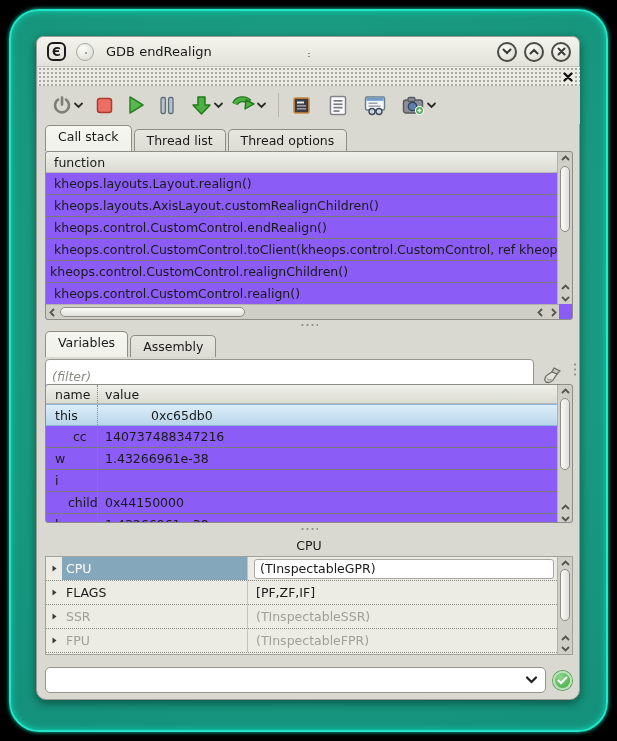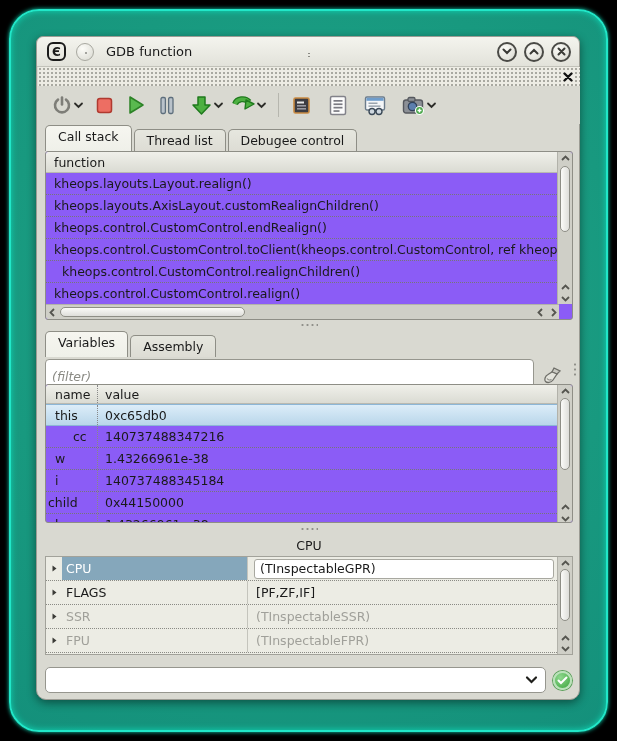--- a/index.html
+++ b/index.html
@@ -103,21 +103,21 @@
 <body>
 
 <div class="stage">
   <div class="frame"></div>
 
   <div class="window">
 
     <div class="titlebar">
       <div class="applogo">Є</div>
       <div class="dotbtn"></div>
-      <div class="titletext">GDB function</div>
+      <div class="titletext">GDB endRealign</div>
       <div class="tb-right">
         <div class="roundbtn">
           <span>
               <svg width="10" height="7">
                 <path d="M1.5 1.5 L5 5 L8.5 1.5" stroke="#3a3a36" stroke-width="2" fill="none" stroke-linecap="round"></path>
               </svg>
             </span>
         </div>
         <div class="roundbtn">
           <span>
@@ -260,31 +260,31 @@
             <svg width="11" height="10">
               <path d="M2 3.5 L5.5 7 L9 3.5" stroke="#2c2c28" stroke-width="1.8" fill="none" stroke-linecap="round"></path>
             </svg>
           </span>
       </div>
     </div>
 
     <div class="tabrow" style="left:8px; top:88px;justify-content:space-between;">
       <div class="tab active">Call stack</div>
       <div class="tab">Thread list</div>
-      <div class="tab">Debugee control</div>
+      <div class="tab">Thread options</div>
     </div>
 
     <div class="panel" style="left:8px; top:114px; width:528px; height:169px;">
       <div class="gridhead" style="height:21px; padding-left:8px; margin-right:15px;">function</div>
       <div style="margin-right:15px; overflow:hidden;">
         <div class="row" style="height:22px; padding-left:8px;">kheops.layouts.Layout.realign()</div>
         <div class="row" style="height:22px; padding-left:8px;">kheops.layouts.AxisLayout.customRealignChildren()</div>
         <div class="row" style="height:22px; padding-left:8px;">kheops.control.CustomControl.endRealign()</div>
         <div class="row" style="height:22px; padding-left:8px;">kheops.control.CustomControl.toClient(kheops.control.CustomControl, ref kheops.</div>
-        <div class="row" style="height:22px; padding-left:16px;">kheops.control.CustomControl.realignChildren()</div>
+        <div class="row" style="height:22px; padding-left:4px;">kheops.control.CustomControl.realignChildren()</div>
         <div class="row" style="height:22px; padding-left:8px;">kheops.control.CustomControl.realign()</div>
       </div>
       <div class="vscroll" style="height:152px;">
         <div class="sarrow" style="top:0;">
             <svg width="9" height="7">
               <path d="M1 5 L4.5 1.5 L8 5" stroke="#55554f" stroke-width="1.8" fill="none"></path>
             </svg>
           </div>
         <div class="thumbv" style="top:14px; height:66px;"></div>
         <div class="sarrow" style="bottom:11px;">
@@ -336,38 +336,37 @@
         </span>
     </div>
     <div class="vsplitdots" style="left:536px; top:325px;"></div>
 
     <div class="panel" style="left:8px; top:347px; width:528px; height:139px;">
       <div class="gridhead" style="height:19px; margin-right:15px;">
         <span style="padding-left:9px; width:52px; border-right:1px dotted #888; height:100%; display:flex; align-items:center;">name</span>
         <span style="padding-left:7px;">value</span>
       </div>
       <div style="margin-right:15px; overflow:hidden; height:120px;">
-        <div class="row sel" style="height:22px;">
+        <div class="row sel" style="height:22px;gap:46px;">
           <span style="padding-left:9px; width:52px; border-right:1px dotted #888; height:100%; display:flex; align-items:center;">this</span>
           <span style="padding-left:7px;">0xc65db0</span>
         </div>
         <div class="row" style="height:22px;">
           <span style="padding-left:27px; width:52px; border-right:1px dotted #888; height:100%; display:flex; align-items:center;">cc</span>
           <span style="padding-left:7px;">140737488347216</span>
         </div>
         <div class="row" style="height:22px;">
           <span style="padding-left:9px; width:52px; border-right:1px dotted #888; height:100%; display:flex; align-items:center;">w</span>
           <span style="padding-left:7px;">1.43266961e-38</span>
         </div>
         <div class="row" style="height:22px;">
           <span style="padding-left:9px; width:52px; border-right:1px dotted #888; height:100%; display:flex; align-items:center;">i</span>
-          <span style="padding-left:7px;">140737488345184</span>
         </div>
         <div class="row" style="height:22px;">
-          <span style="padding-left:2px; width:52px; border-right:1px dotted #888; height:100%; display:flex; align-items:center;">child</span>
+          <span style="padding-left:22px; width:52px; border-right:1px dotted #888; height:100%; display:flex; align-items:center;">child</span>
           <span style="padding-left:7px;">0x44150000</span>
         </div>
         <div class="row" style="height:22px;">
           <span style="padding-left:9px; width:52px; border-right:1px dotted #888; height:100%; display:flex; align-items:center;">h</span>
           <span style="padding-left:7px;">1.43266961e-38</span>
         </div>
       </div>
       <div class="vscroll" style="height:139px;">
         <div class="sarrow" style="top:0;">
             <svg width="9" height="7">

